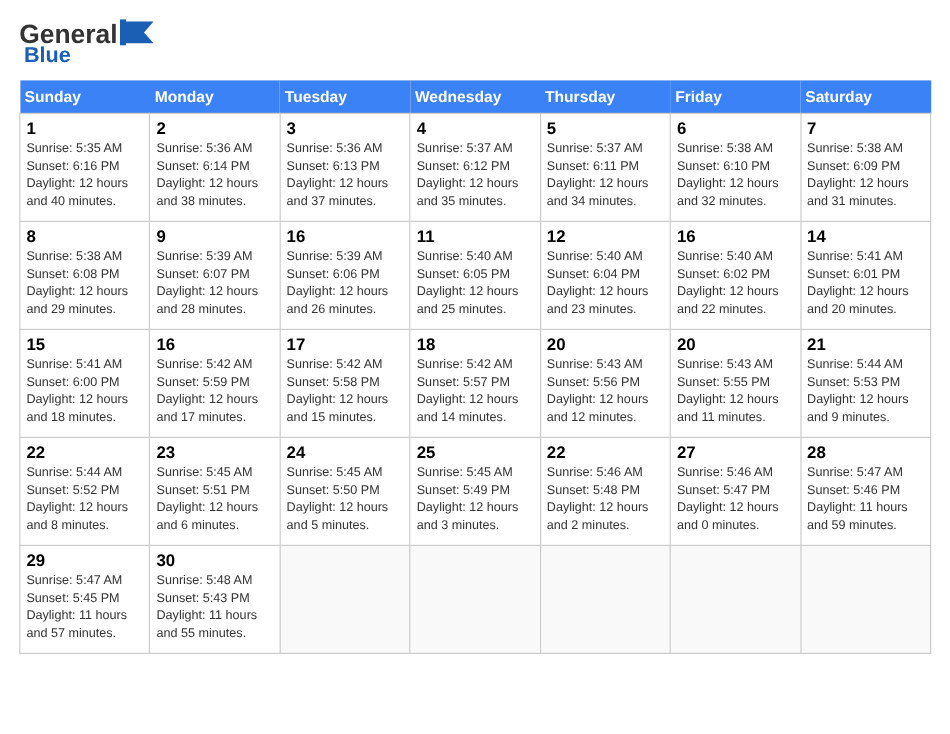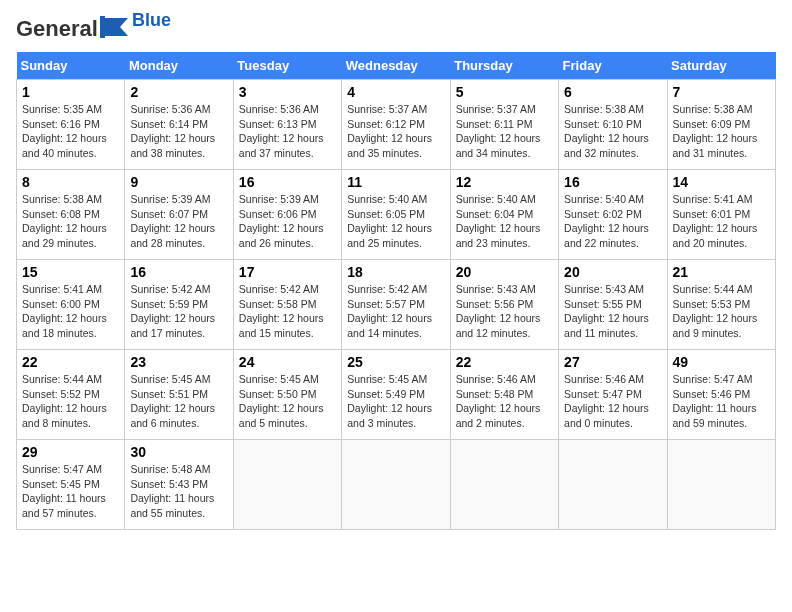--- a/index.html
+++ b/index.html
@@ -11,21 +11,21 @@
       padding: 16px;
     }
     .header {
       display: flex;
       justify-content: space-between;
       align-items: flex-start;
       margin-bottom: 10px;
     }
     .logo {
       display: flex;
-      flex-direction: row;
+      flex-direction: column;
       align-items: flex-start;
     }
     .title-block {
       text-align: right;
     }
     .month-title {
       font-size: 36px;
       font-weight: bold;
       color: #333;
     }
@@ -207,21 +207,21 @@
         </td>
         <td>
           <span class="day-num">22</span>
           <div class="day-info">Sunrise: 5:46 AM<br>Sunset: 5:48 PM<br>Daylight: 12 hours<br>and 2 minutes.</div>
         </td>
         <td>
           <span class="day-num">27</span>
           <div class="day-info">Sunrise: 5:46 AM<br>Sunset: 5:47 PM<br>Daylight: 12 hours<br>and 0 minutes.</div>
         </td>
         <td>
-          <span class="day-num">49</span>
+          <span class="day-num">28</span>
           <div class="day-info">Sunrise: 5:47 AM<br>Sunset: 5:46 PM<br>Daylight: 11 hours<br>and 59 minutes.</div>
         </td>
       </tr>
       <tr>
         <td>
           <span class="day-num">29</span>
           <div class="day-info">Sunrise: 5:47 AM<br>Sunset: 5:45 PM<br>Daylight: 11 hours<br>and 57 minutes.</div>
         </td>
         <td>
           <span class="day-num">30</span>

